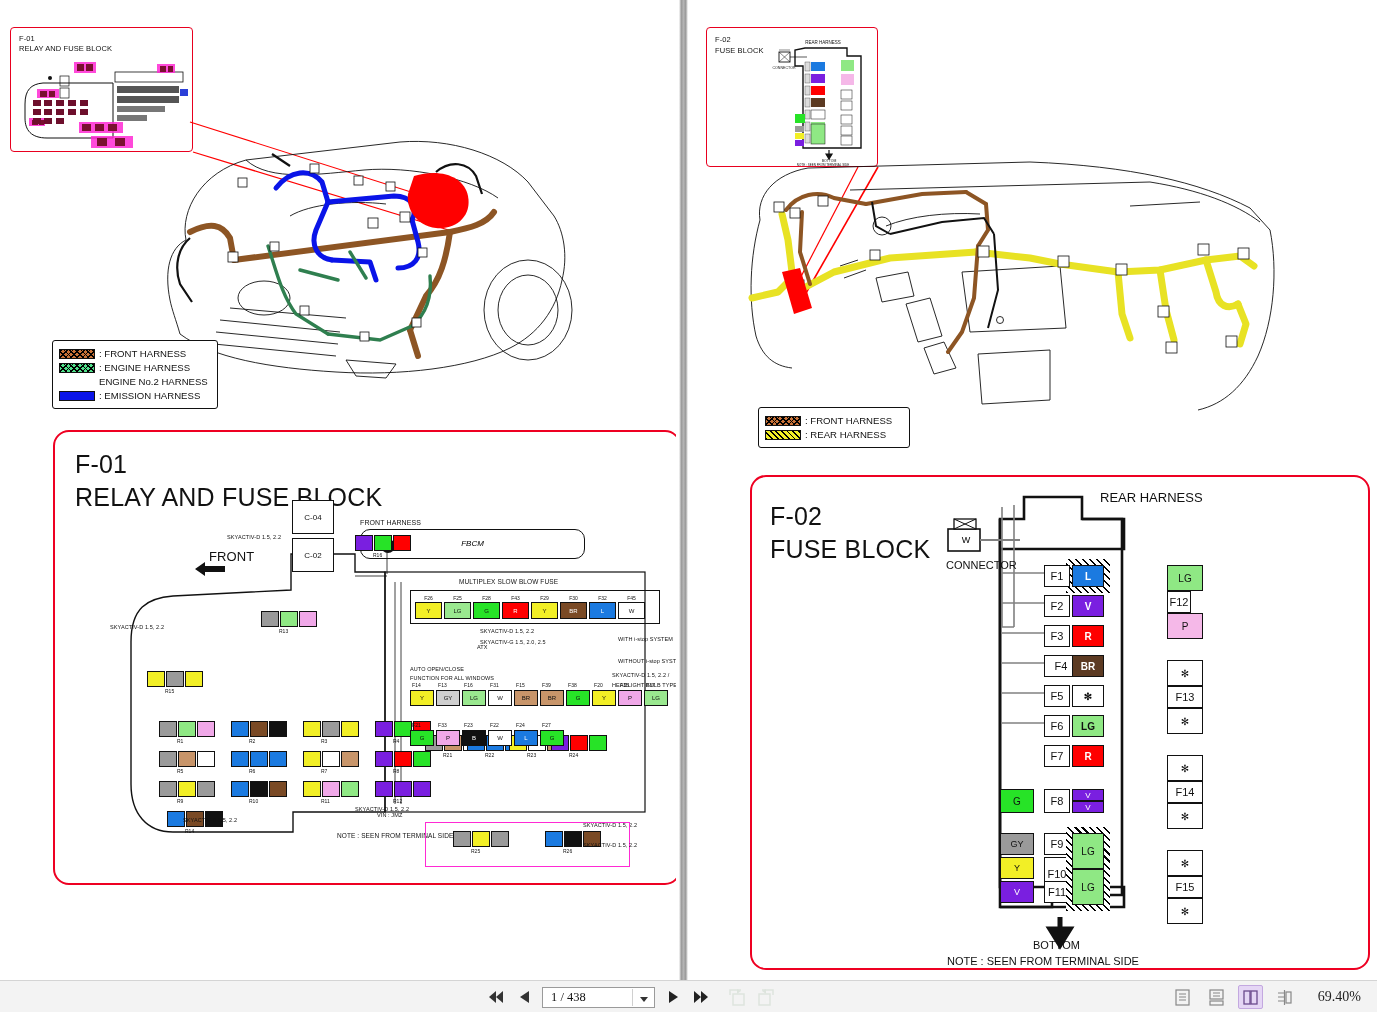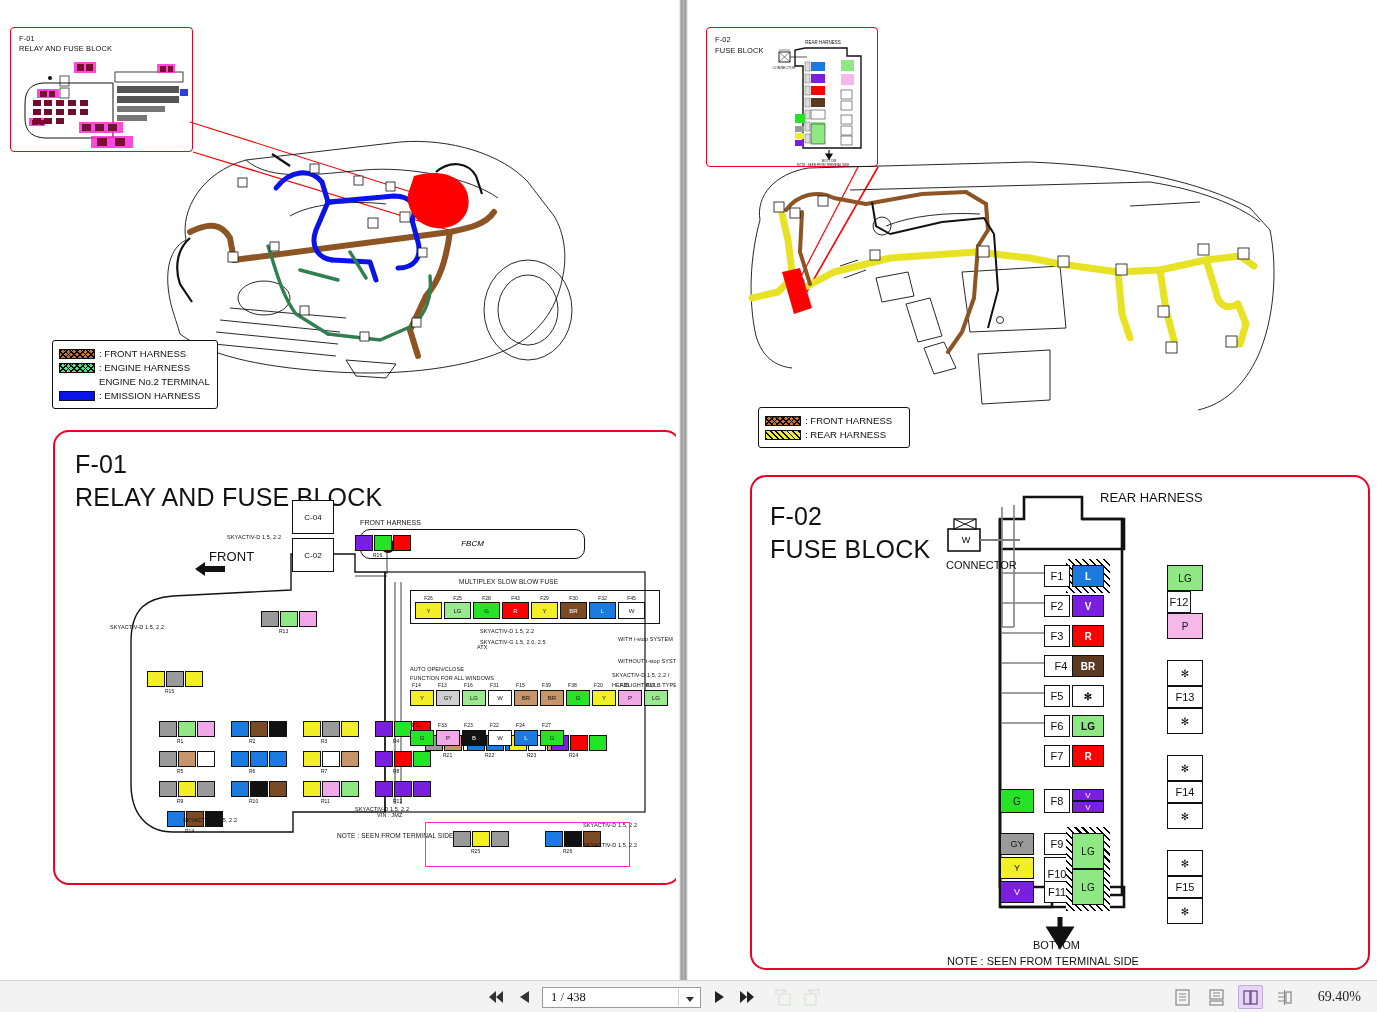--- a/index.html
+++ b/index.html
@@ -67,21 +67,21 @@
     background:#f3f3f3; border-top:1px solid #d4d4d4;
     display:flex; align-items:center;
   }
   .tb-center { position:absolute; left:486px; top:0; height:32px; display:flex; align-items:center; gap:8px; }
   .tb-right  { position:absolute; right:16px; top:0; height:32px; display:flex; align-items:center; gap:9px; }
   .tb-btn { width:20px; height:22px; display:flex; align-items:center; justify-content:center;
             background:transparent; border:none; cursor:pointer; color:#222; }
   .tb-btn svg { display:block; }
   .tb-btn.disabled { opacity:.35; cursor:default; }
   .page-select {
-    width:159px; height:21px; border:1px solid #9a9a9a; background:#fff;
+    width:113px; height:21px; border:1px solid #9a9a9a; background:#fff;
     display:flex; align-items:center; padding:0 4px 0 8px; position:relative; cursor:pointer;
   }
   .page-select .val { font-size:12.5px; color:#111; font-family:"Liberation Serif", serif; }
   .page-select .sep { position:absolute; right:21px; top:1px; bottom:1px; width:1px; background:#d0d0d0; }
   .page-select .arr { position:absolute; right:6px; top:9px; width:0;height:0;
      border-left:4px solid transparent;border-right:4px solid transparent;border-top:5px solid #333; }
   .view-btn { width:25px; height:24px; display:flex; align-items:center; justify-content:center;
               border-radius:2px; cursor:pointer; }
   .view-btn.active { background:#e5d6f5; border:1px solid #c3a8e0; }
   .zoom-val { font-size:14px; color:#222; margin-left:12px; font-family:"Liberation Serif", serif; }
@@ -228,21 +228,21 @@
         <div class="legend-row">
           <span class="legend-sw sw-front"></span>
           <span class="legend-txt">: FRONT HARNESS</span>
         </div>
         <div class="legend-row">
           <span class="legend-sw sw-engine"></span>
           <span class="legend-txt">: ENGINE HARNESS</span>
         </div>
         <div class="legend-row">
           <span class="legend-sw blank"></span>
-          <span class="legend-txt">  ENGINE No.2 TERMINAL</span>
+          <span class="legend-txt">  ENGINE No.2 HARNESS</span>
         </div>
         <div class="legend-row">
           <span class="legend-sw sw-emission"></span>
           <span class="legend-txt">: EMISSION HARNESS</span>
         </div>
       </div>
 
       <div class="round-box" style="left:53px; top:430px; width:628px; height:455px;">
 
         <div class="cap-title" style="left:20px; top:18px;">F-01</div>

